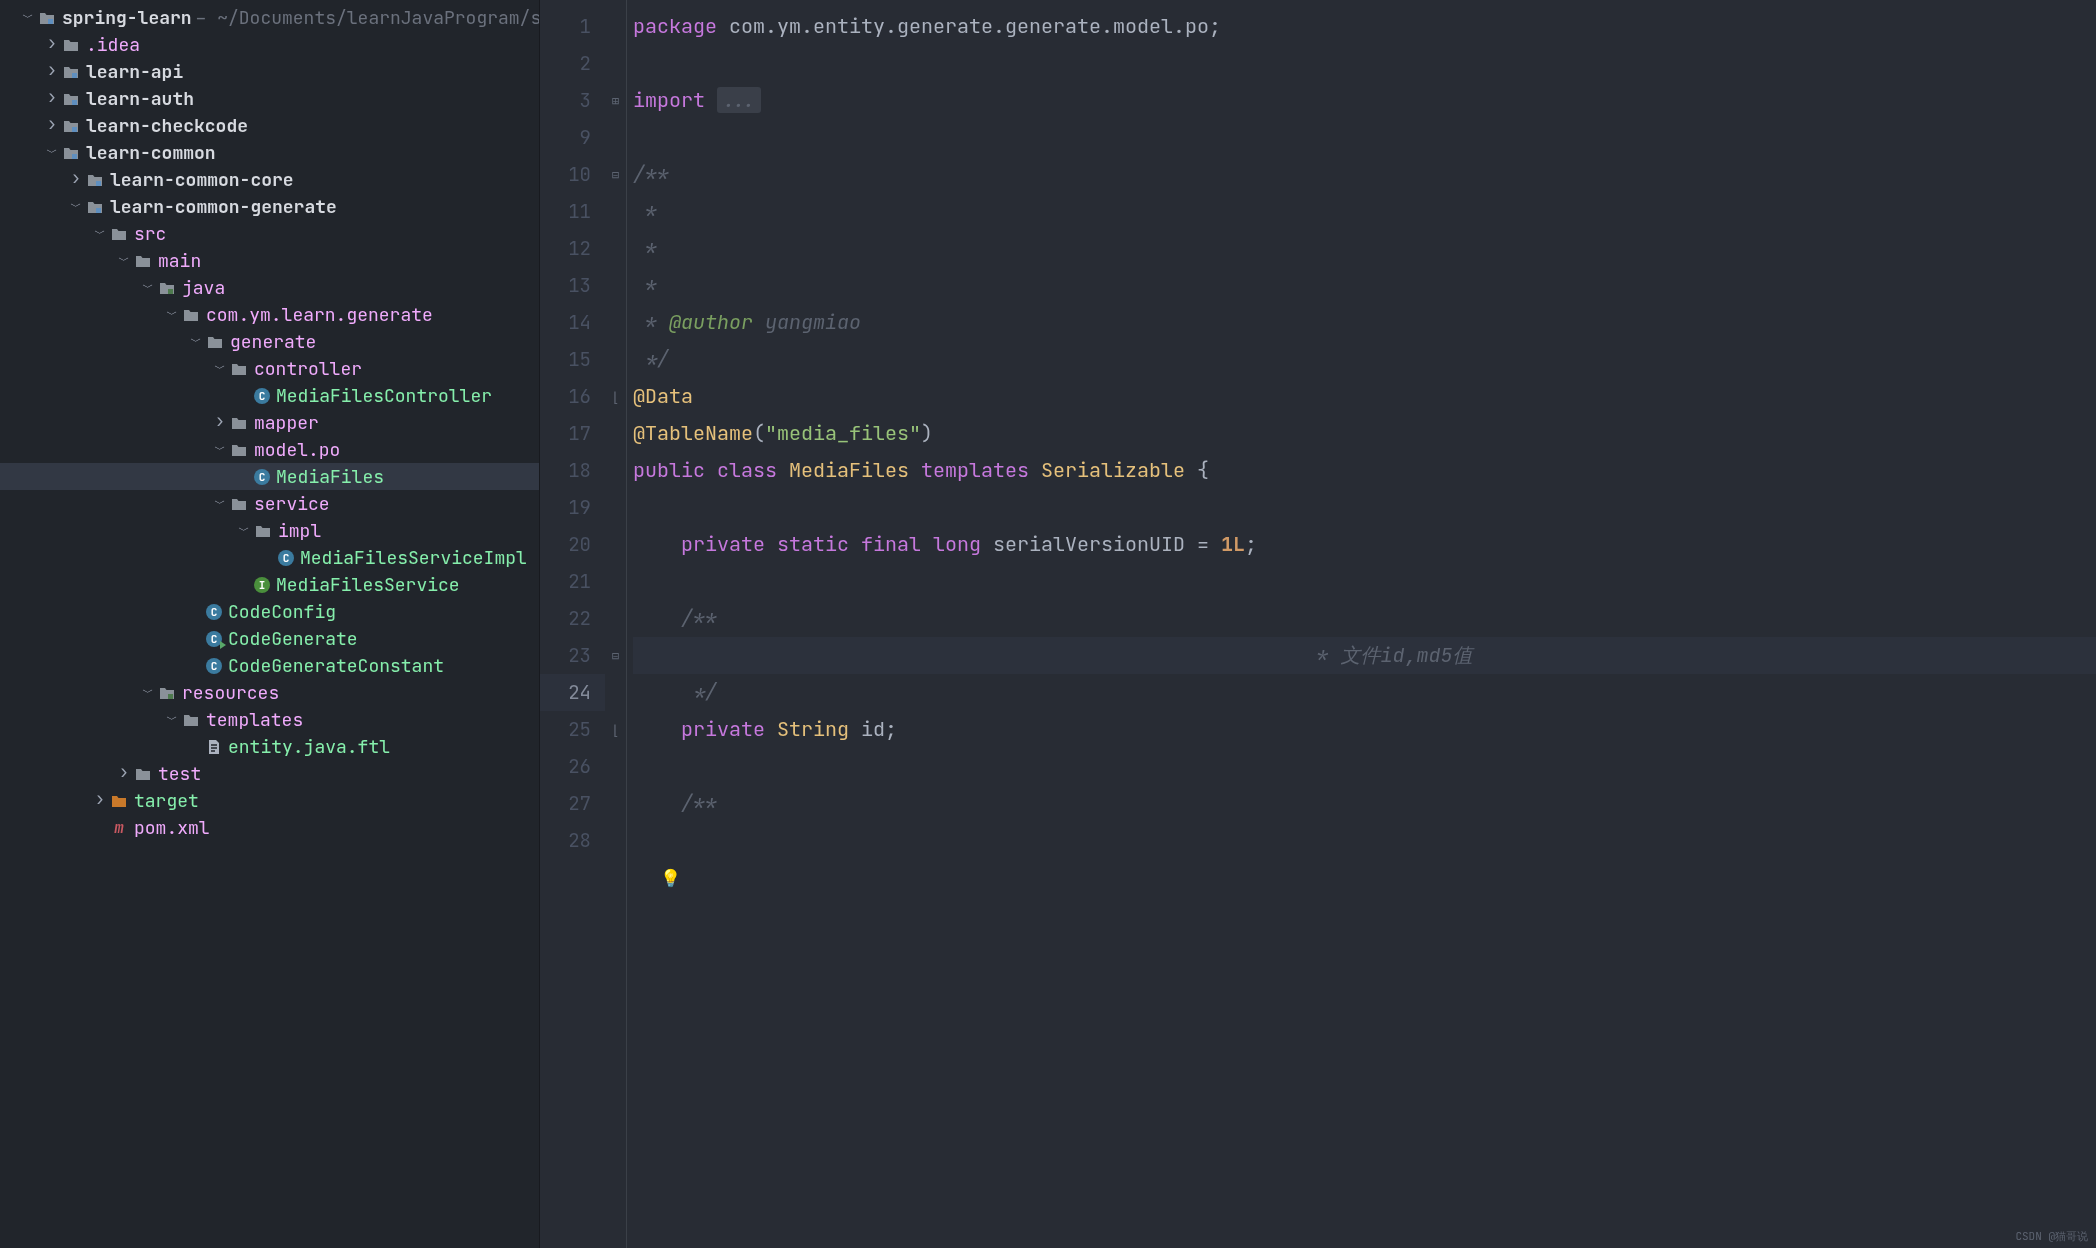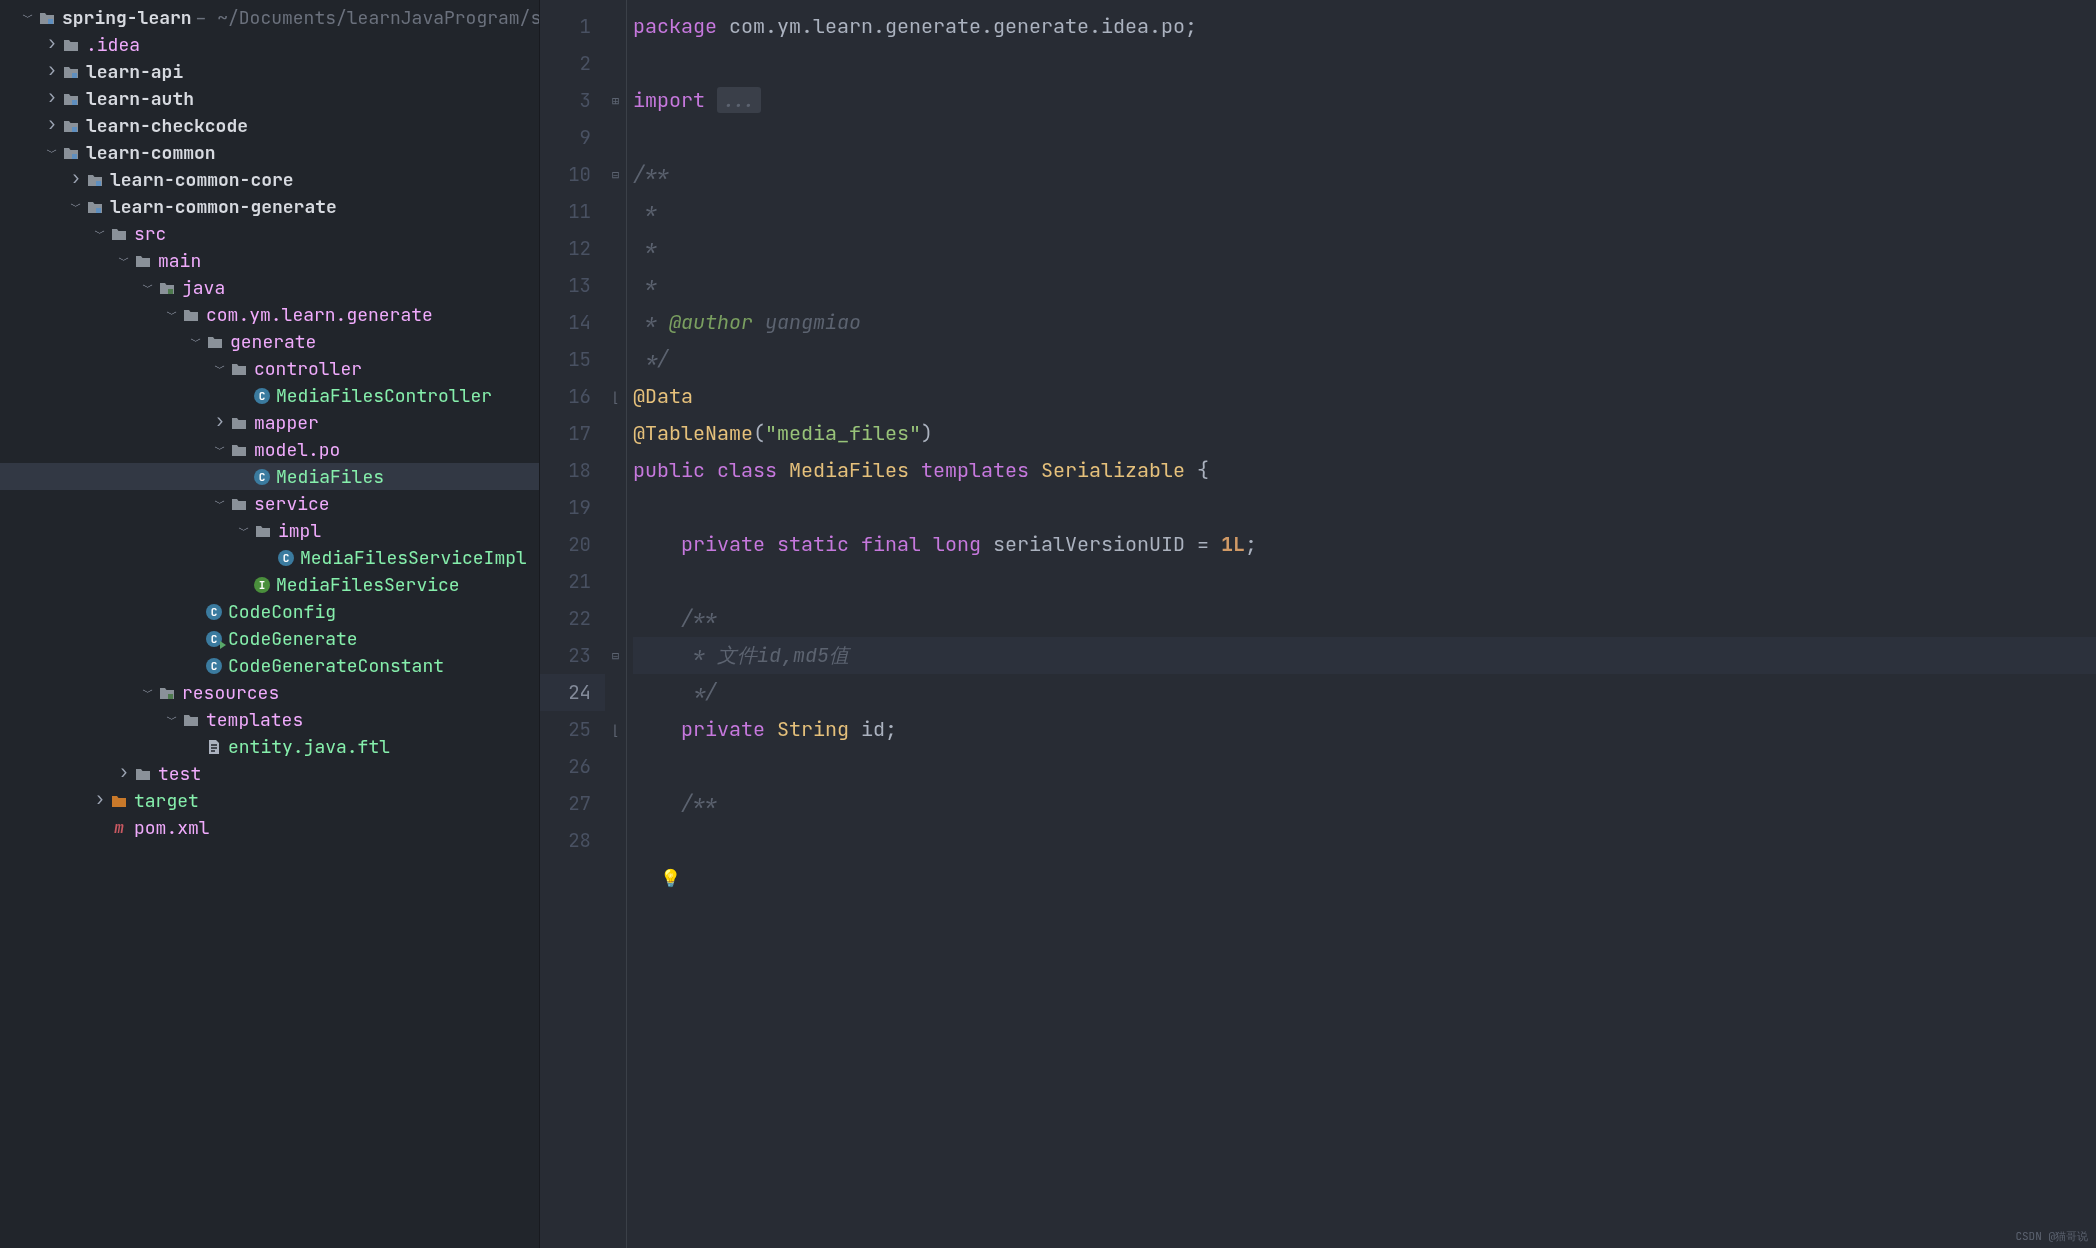--- a/index.html
+++ b/index.html
@@ -166,21 +166,21 @@
   padding-top: 8px;
   padding-left: 6px;
   font-size: 20px;
   overflow: hidden;
 }
 .code-line {
   height: 37px;
   line-height: 37px;
   white-space: pre;
 }
-.code-line.current { background: #2c313c; }
+.code-line.current { background: #2c313c; text-align: center; }
 .tk-kw { color: #c678dd; }
 .tk-pkg { color: #abb2bf; }
 .tk-anno { color: #e5c07b; }
 .tk-type { color: #e5c07b; }
 .tk-str { color: #98c379; }
 .tk-doc { color: #5c6370; font-style: italic; }
 .tk-docgreen { color: #7a9f60; font-style: italic; }
 .tk-doctag { color: #7a9f60; font-style: italic; }
 .tk-num { color: #d19a66; font-weight: bold; }
 .tk-field { color: #abb2bf; }
@@ -546,21 +546,21 @@
         <div class="fold-mark"></div>
         <div class="fold-mark"></div>
         <div class="fold-mark">⊟</div>
         <div class="fold-mark"></div>
         <div class="fold-mark" style="font-size: 14px;">⌊</div>
         <div class="fold-mark"></div>
         <div class="fold-mark"></div>
         <div class="fold-mark"></div>
       </div>
     <div class="code" id="code">
-        <div class="code-line"><span class="tk-kw">package</span><span class="tk-pkg"> com.ym.learn.generate.generate.idea.po</span><span class="tk-punct">;</span></div>
+        <div class="code-line"><span class="tk-kw">package</span><span class="tk-pkg"> com.ym.entity.generate.generate.model.po</span><span class="tk-punct">;</span></div>
         <div class="code-line"></div>
         <div class="code-line"><span class="tk-kw">import</span><span class="tk-pkg"> </span><span class="tk-fold">...</span></div>
         <div class="code-line"></div>
         <div class="code-line"><span class="tk-doc">/**</span></div>
         <div class="code-line"><span class="tk-doc"> * </span><span class="tk-docgreen"><p></p></span></div>
         <div class="code-line"><span class="tk-doc"> * </span><span class="tk-docgreen"><p></p></span></div>
         <div class="code-line"><span class="tk-doc"> *</span></div>
         <div class="code-line"><span class="tk-doc"> * </span><span class="tk-doctag">@author</span><span class="tk-doc"> yangmiao</span></div>
         <div class="code-line"><span class="tk-doc"> */</span></div>
         <div class="code-line"><span class="tk-anno">@Data</span></div>

